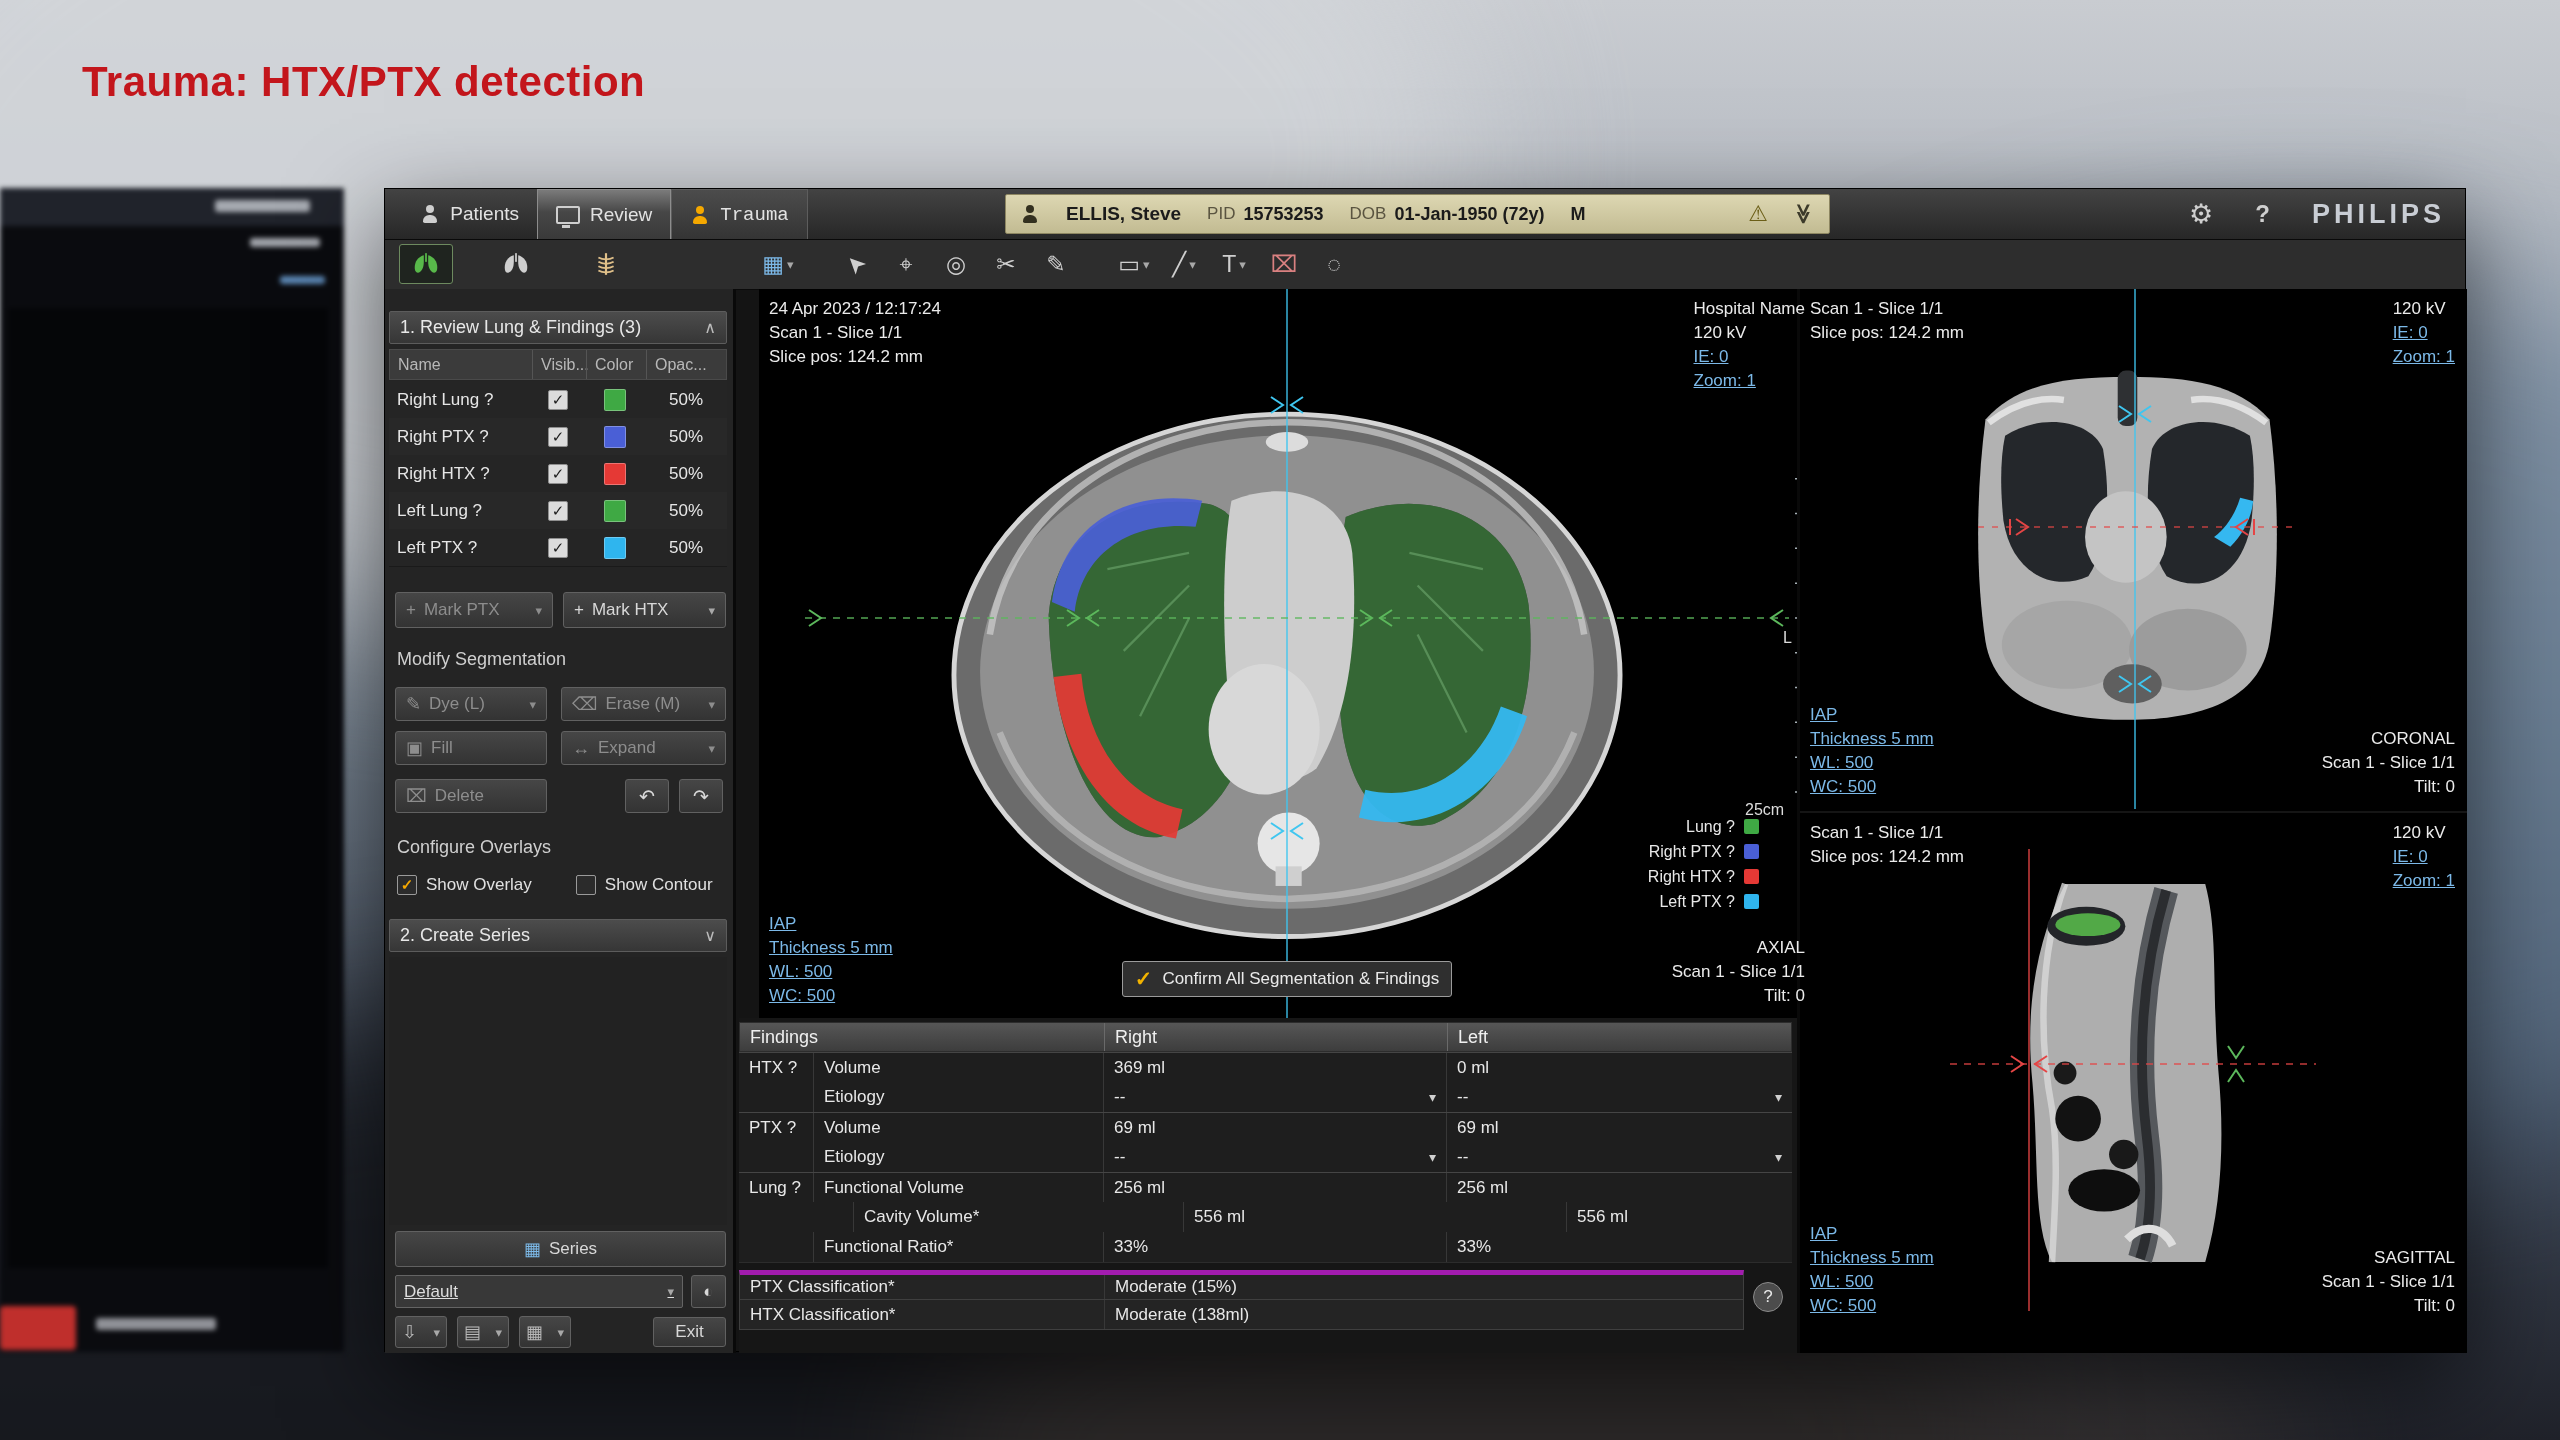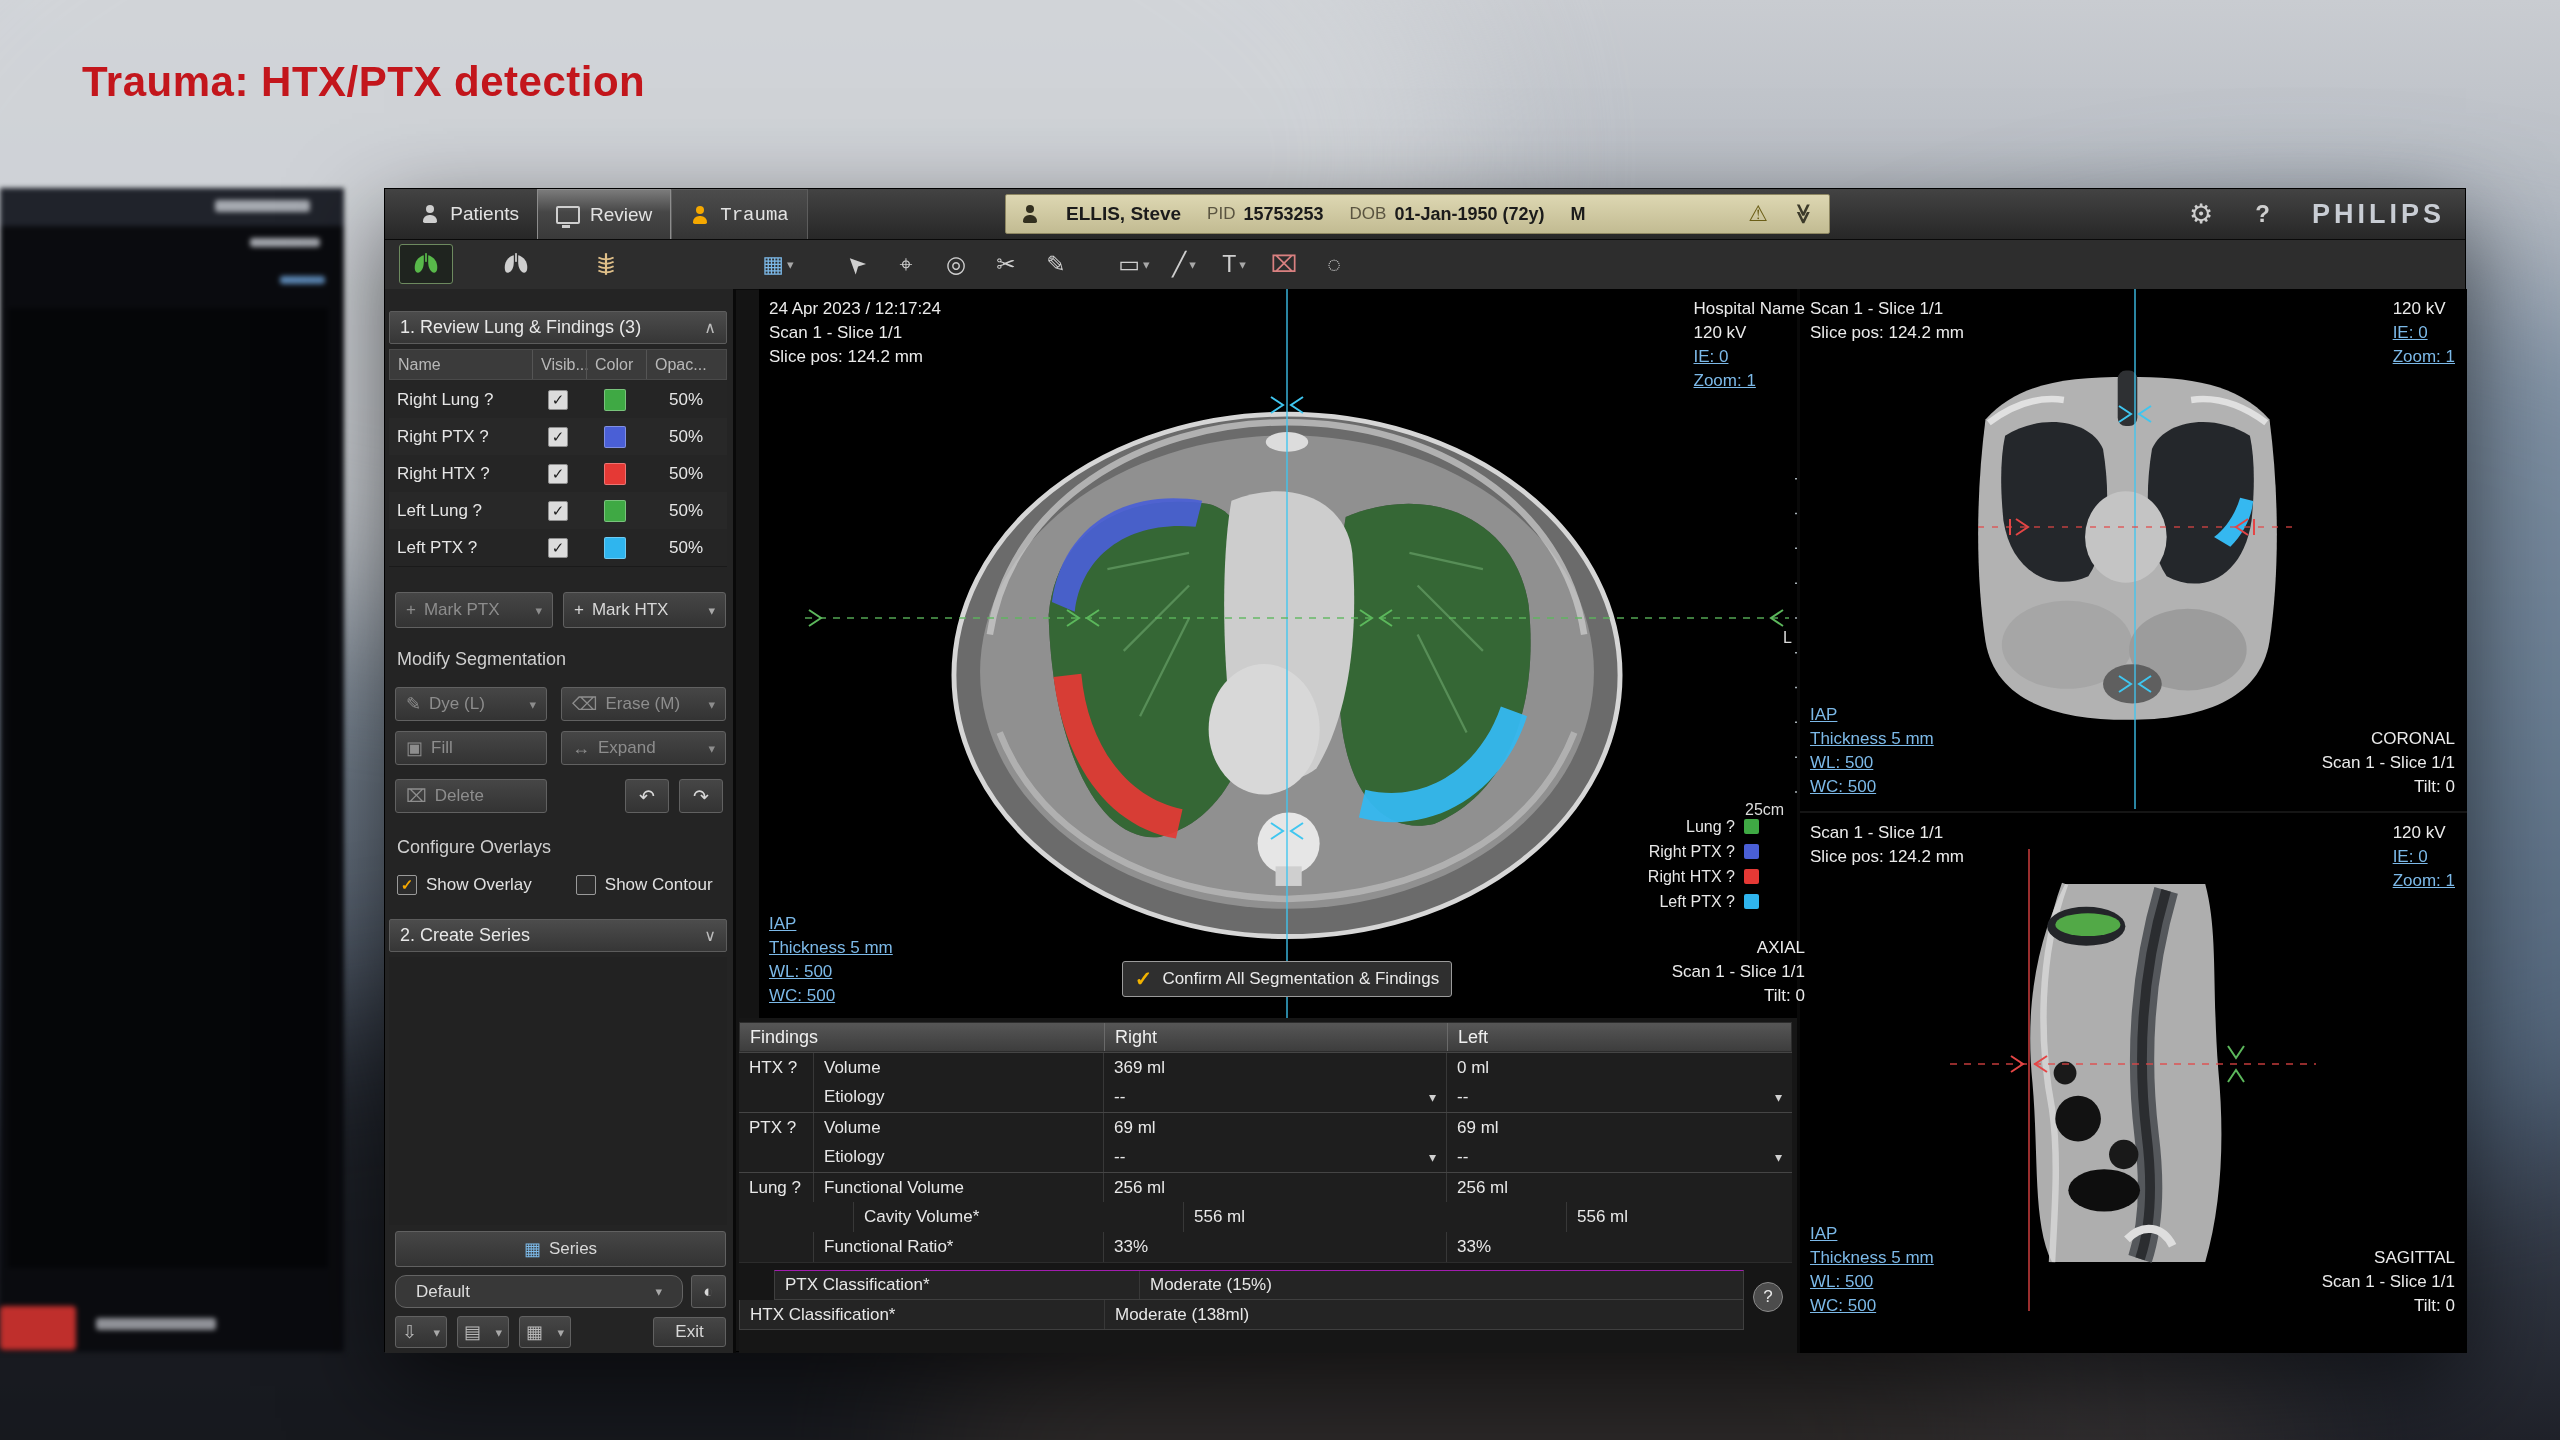--- a/index.html
+++ b/index.html
@@ -100,22 +100,22 @@
     font-family:"Liberation Sans",sans-serif;}
   .btn .caret{margin-left:auto;}
   .btn.dim,.btn.dim span{color:#8d8d8d;}
   .ticon{font-size:18px;color:#b9b9b9;}
   .group-label{position:absolute;left:12px;font-size:18px;color:#cfcfcf;}
   .mini-ico{font-size:19px;}
 
   .overlay-row label{display:flex;align-items:center;gap:9px;font-size:17px;color:#e0e0e0;cursor:pointer;}
   .side-fill{position:absolute;left:4px;right:6px;top:668px;height:268px;background:#222;}
 
-  .select{background:#383838;border:1px solid #646464;border-radius:11px;display:flex;align-items:center;
-    padding:0 20px;color:#ddd;font-size:17px;box-sizing:border-box;cursor:pointer;}
+  .select{background:#383838;border:1px solid #646464;border-radius:2px;display:flex;align-items:center;
+    padding:0 8px;color:#ddd;font-size:17px;box-sizing:border-box;cursor:pointer;text-decoration:underline;}
   .select .caret{margin-left:auto;}
 
   
   .vp{position:absolute;background:#000;overflow:hidden;}
   .vp-axial{left:374px;top:100px;width:1058px;height:729px;}
   .ct{position:absolute;}
   .xhair{position:absolute;left:0;top:0;pointer-events:none;}
   .ann{position:absolute;font-size:17px;line-height:24px;color:#ebebeb;text-shadow:0 1px 2px #000;z-index:5;}
   .ann.tl{left:10px;top:8px;}
   .ann.tr{right:12px;top:8px;text-align:left;}
@@ -140,21 +140,21 @@
   .fhead span:first-child{border-left:none;}
   .frow{position:absolute;left:0;width:1053px;height:30px;display:grid;grid-template-columns:74px 290px 343px 346px;
     align-items:center;font-size:17px;color:#e8e8e8;border-bottom:1px solid #2c2c2c;background:#1e1e1e;}
   .frow.grp{border-top:1px solid #454545;}
   .frow span{padding-left:10px;height:100%;display:flex;align-items:center;box-sizing:border-box;}
   .frow .fb{border-left:1px solid #383838;}
   .frow .withcaret .caret{margin-left:auto;margin-right:10px;color:#cfcfcf;font-size:14px;}
   .classif{position:absolute;left:0;top:252px;width:1005px;}
   .crow{height:30px;display:grid;grid-template-columns:364px 641px;align-items:center;font-size:17px;color:#e8e8e8;
     background:#242424;border:1px solid #3f3f3f;border-top:none;box-sizing:border-box;}
-  .crow:first-child{border-top:1px solid #a21caf;margin-left:35px;}
+  .crow:first-child{border-top:5px solid #a21caf;}
   .crow span{padding-left:10px;height:100%;display:flex;align-items:center;box-sizing:border-box;}
   .crow .fb{border-left:1px solid #383838;}
   .help-circle{position:absolute;left:1014px;top:264px;width:28px;height:28px;border-radius:50%;background:#4c4c4c;
     border:1px solid #8a8a8a;color:#e8e8e8;display:flex;align-items:center;justify-content:center;font-size:17px;cursor:pointer;}
 
   
   .rpanel{position:absolute;left:1412px;top:100px;width:670px;height:1064px;background:#000;border-left:3px solid #090909;box-sizing:border-box;}
   .vp-coronal{left:0;top:0;width:667px;height:520px;}
   .vp-sagittal{left:0;top:522px;width:667px;height:517px;border-top:2px solid #151515;box-sizing:border-box;}
   .statusbar{position:absolute;left:0;top:1039px;width:667px;height:25px;background:#101010;border-top:1px solid #222;

